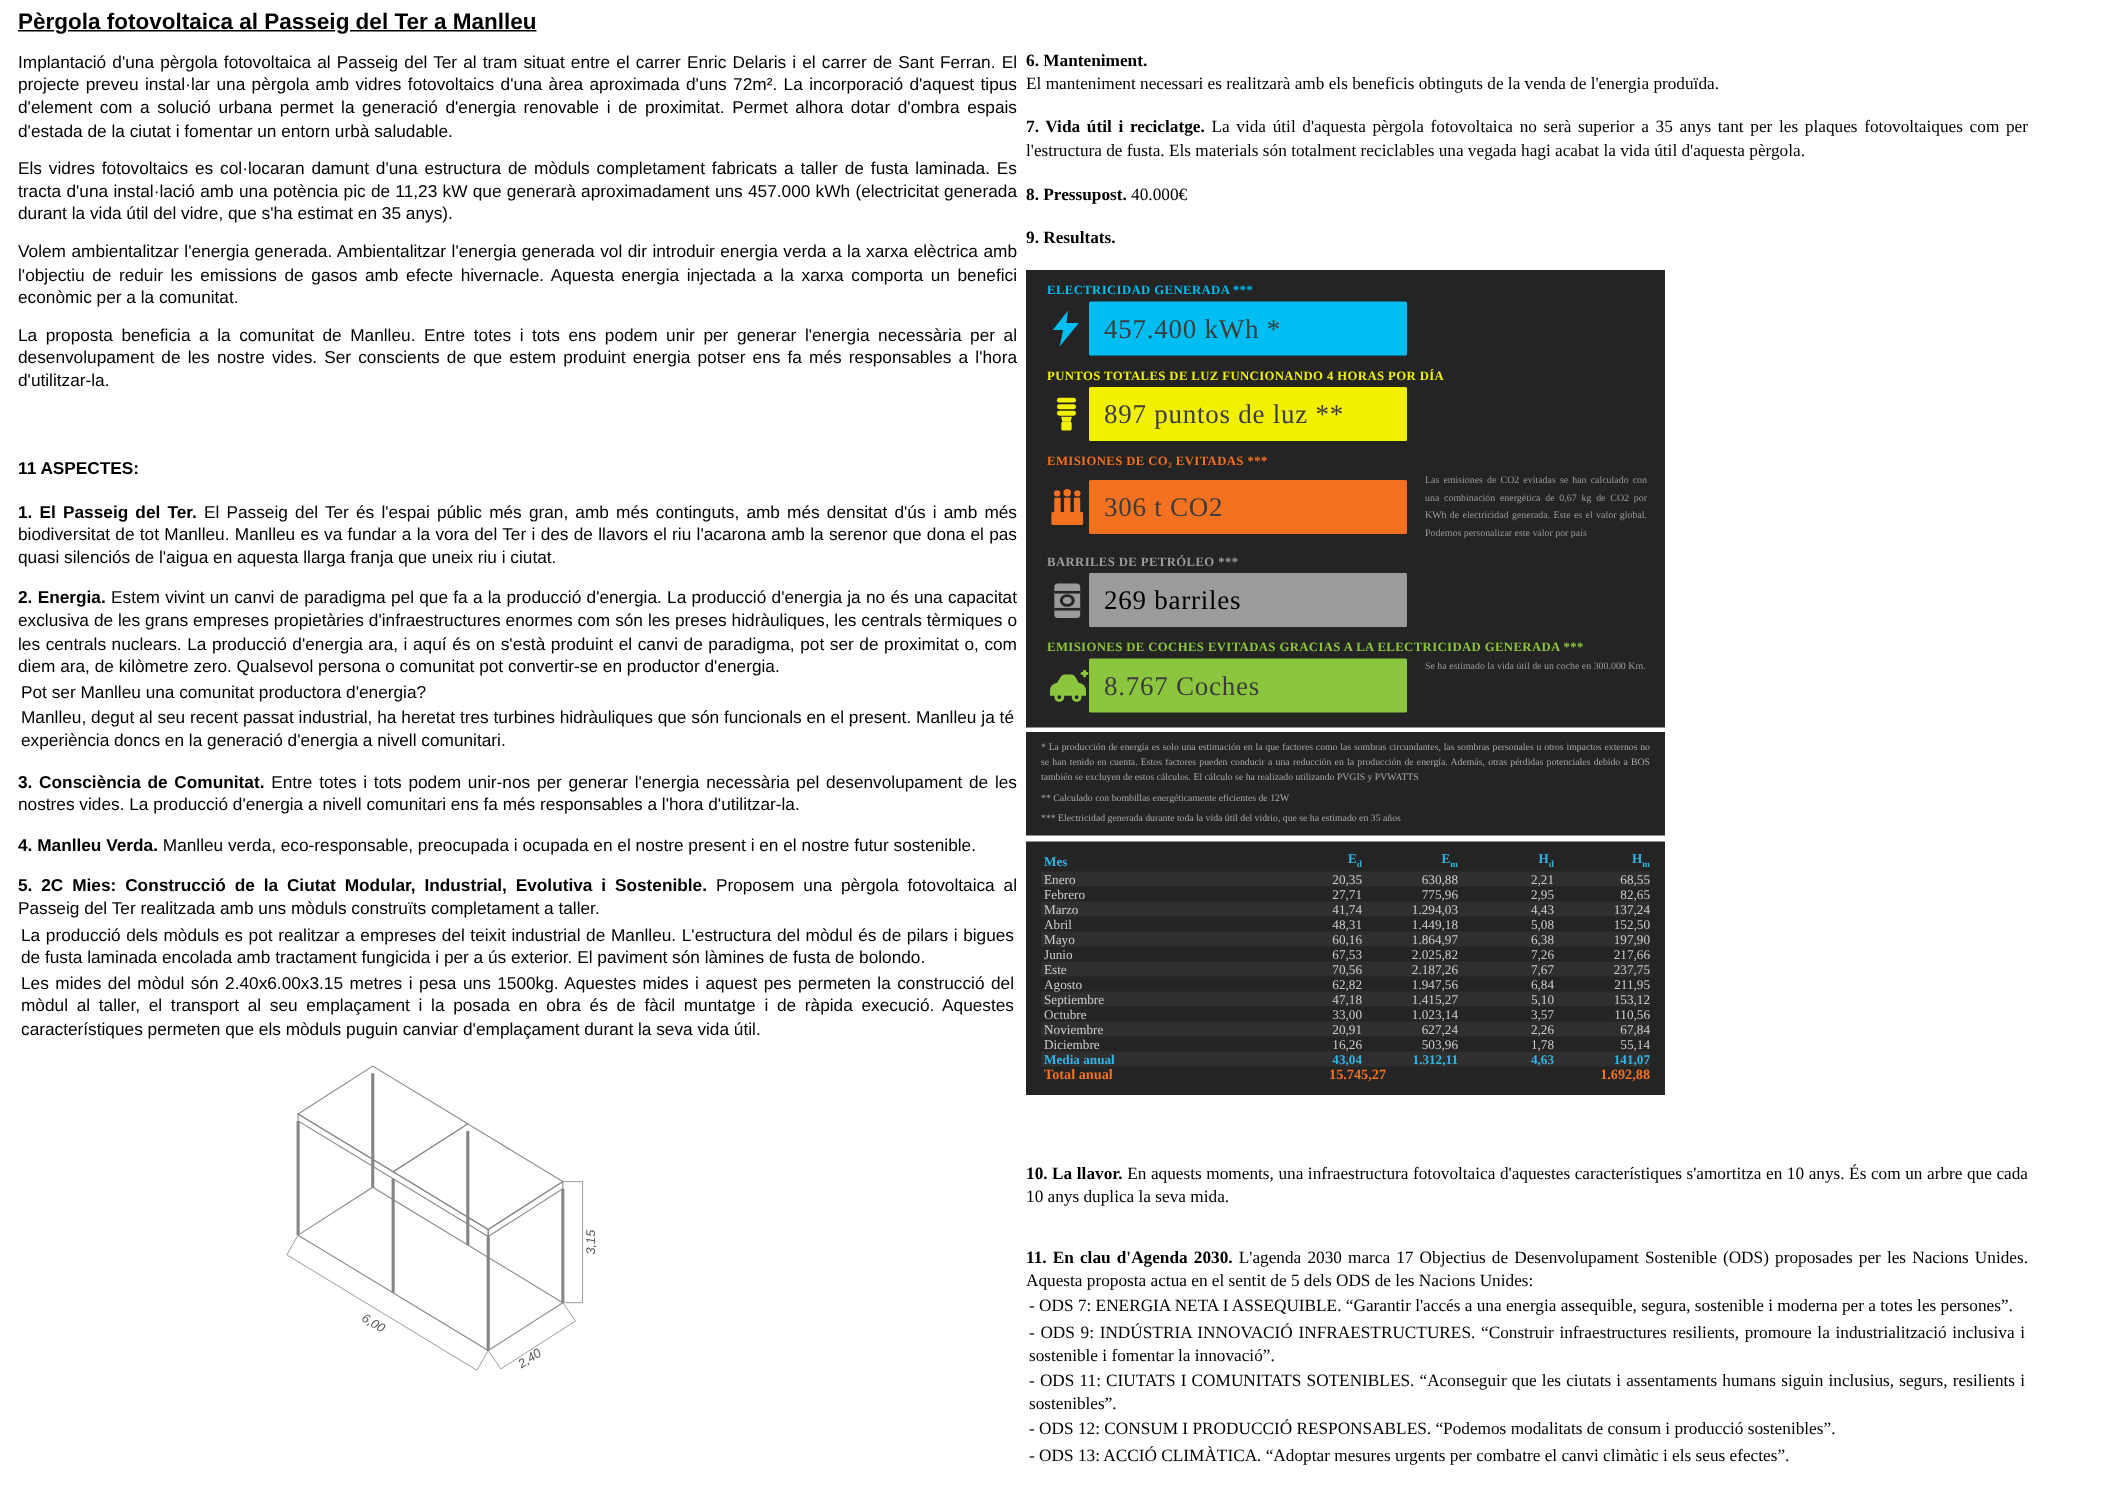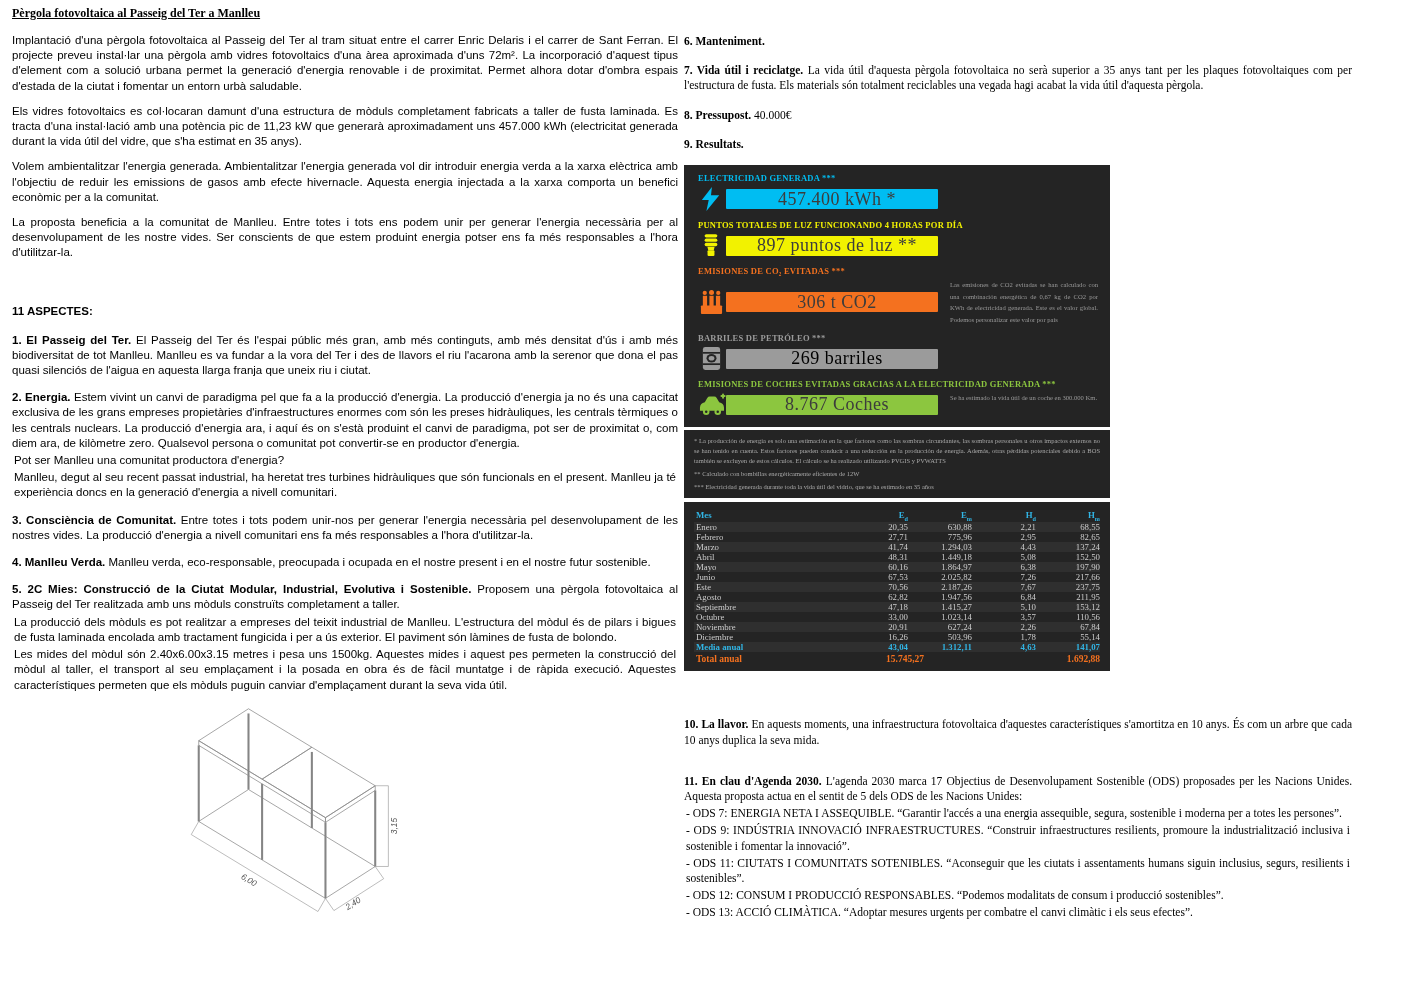--- a/index.html
+++ b/index.html
@@ -3,34 +3,34 @@
 <meta charset="utf-8">
 <style>
   html,body{margin:0;padding:0;}
   body{
     width:1414px;height:1000px;position:relative;background:#ffffff;
     font-family:"Liberation Sans",sans-serif;color:#000;overflow:hidden;
   }
   .col{position:absolute;top:0;}
   .col-left{left:12px;width:666px;}
   .col-right{left:684px;width:668px;font-family:Liberation Serif, serif;}
-  .doc-title{font-size:12px;font-weight:bold;text-decoration:underline;margin:6px 0 0 0;font-family:Liberation Serif, serif;}
+  .doc-title{font-size:15px;font-weight:bold;text-decoration:underline;margin:6px 0 0 0;}
   p.body{font-size:11.5px;line-height:15.2px;text-align:justify;margin:0 0 10px 0;}
   p.tight{margin:2px;}
   .aspects{font-size:11.5px;font-weight:bold;margin:44px 0 16px 0;}
   .sec{font-size:11.5px;line-height:15.2px;text-align:justify;margin:0 0 12px 0;}
   .sec b{font-weight:bold;}
   
   .panel{background:#242424;width:426px;box-sizing:border-box;}
   .info-main{margin-top:13px;padding:8px 12px 2px 12px;}
   .stat{margin-bottom:8px;}
   .stat-label{font-size:8.5px;font-weight:bold;letter-spacing:.25px;margin:0 0 3px 2px;}
   .stat-row{display:flex;align-items:center;}
   .stat-icon{width:30px;flex:0 0 30px;display:flex;justify-content:center;align-items:center;}
-  .stat-box{width:212px;height:20px;flex:0 0 212px;display:flex;align-items:center;border-radius:1px;justify-content:center;}
+  .stat-box{width:212px;height:36px;flex:0 0 212px;display:flex;align-items:center;border-radius:1px;}
   .stat-value{font-size:18px;color:#3c3c3c;padding-left:10px;letter-spacing:.5px;white-space:nowrap;}
   .stat-note{font-size:6.6px;color:#9a9a9a;line-height:1.75;width:158px;margin-left:12px;text-align:justify;align-self:flex-start;}
   .info-foot{margin-top:3px;padding:6px 10px;font-size:6.5px;color:#a9a9a9;line-height:1.55;}
   .info-foot p{margin:0 0 3px 0;text-align:justify;}
   
   .rtable{margin-top:4px;padding:6px 10px;font-size:8.8px;color:#cccccc;}
   .trow{display:flex;align-items:center;height:10px;}
   .trow.thead{height:14px;font-weight:bold;}
   .trow.odd{background:#2f2f2f;}
   .tc{width:64px;flex:0 0 64px;text-align:right;white-space:nowrap;}
@@ -129,20 +129,21 @@
       <text class="dim" text-anchor="middle" transform="translate(251,129) rotate(-90)">3,15</text>
     </svg>
   </div>
 </div>
 
 <div class="col col-right">
   <div style="height:34px"></div>
 
   <div class="sec" style="margin-bottom:14px">
     <b>6. Manteniment.</b><br>
+    <span>El manteniment necessari es realitzarà amb els beneficis obtinguts de la venda de l'energia produïda.</span>
   </div>
 
   <div class="sec" style="margin-bottom:14px">
     <b>7. Vida útil i reciclatge.</b>
     <span>La vida útil d'aquesta pèrgola fotovoltaica no serà superior a 35 anys tant per les plaques fotovoltaiques com per l'estructura de fusta. Els materials són totalment reciclables una vegada hagi acabat la vida útil d'aquesta pèrgola.</span>
   </div>
 
   <div class="sec" style="margin-bottom:14px">
     <b>8. Pressupost.</b>
     <span>40.000€</span>

